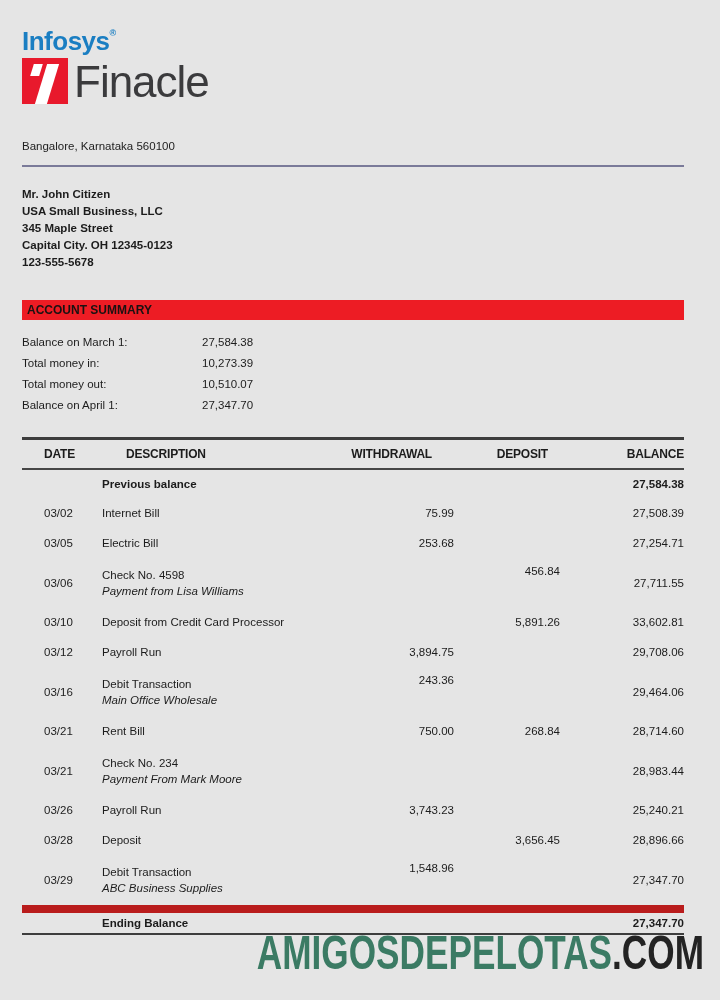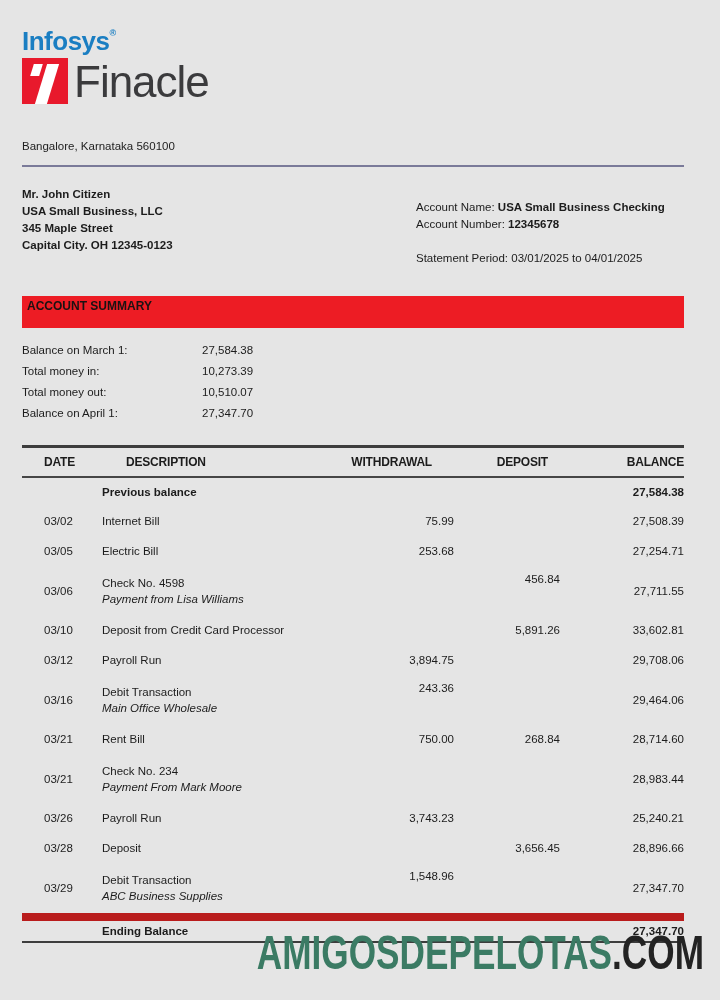--- a/index.html
+++ b/index.html
@@ -45,21 +45,21 @@
 
   
   .info-cols { display: flex; margin-top: 19px; }
   .customer-block { flex: 1; font-size: 11.5px; font-weight: bold; line-height: 17px; }
   .account-block { width: 268px; font-size: 11.5px; line-height: 17px; padding-top: 13px; }
   .account-block .val { font-weight: bold; }
   .statement-period-line { margin-top: 17px; }
 
   
   .summary-banner {
-    margin-top: 29px; height: 32px; line-height: 20px;
+    margin-top: 29px; height: 20px; line-height: 20px;
     padding-left: 5px; font-size: 12px; font-weight: bold; color: #1a1212;
   }
   .summary-rows { margin-top: 11px; font-size: 11.5px; }
   .s-row { display: flex; height: 21px; align-items: center; }
   .s-row .s-label { width: 180px; }
   .s-row .s-value { }
 
   
   .tx-table { margin-top: 22px; border-top: 3px solid #3d3d3d; }
   .t-row {
@@ -113,25 +113,21 @@
 
   <div class="bank-address">Bangalore, Karnataka 560100</div>
   <hr class="top-rule">
 
   <div class="info-cols">
     <div class="customer-block">
       <div>Mr. John Citizen</div>
       <div>USA Small Business, LLC</div>
       <div>345 Maple Street</div>
       <div>Capital City. OH 12345-0123</div>
-    </div>
-    <div class="account-block">
-      <div><span>Account Name: </span><span class="val">USA Small Business Checking</span></div>
-      <div><span>Account Number: </span><span class="val">12345678</span></div>
-      <div class="statement-period-line"><span>Statement Period: </span><span>03/01/2025 to 04/01/2025</span></div>
+      <div>123-555-5678</div>
     </div>
   </div>
 
   <div class="summary-banner" style="background: rgb(237, 28, 36);">ACCOUNT SUMMARY</div>
   <div class="summary-rows">
       <div class="s-row">
         <div class="s-label">Balance on March 1:</div>
         <div class="s-value">27,584.38</div>
       </div>
       <div class="s-row">

